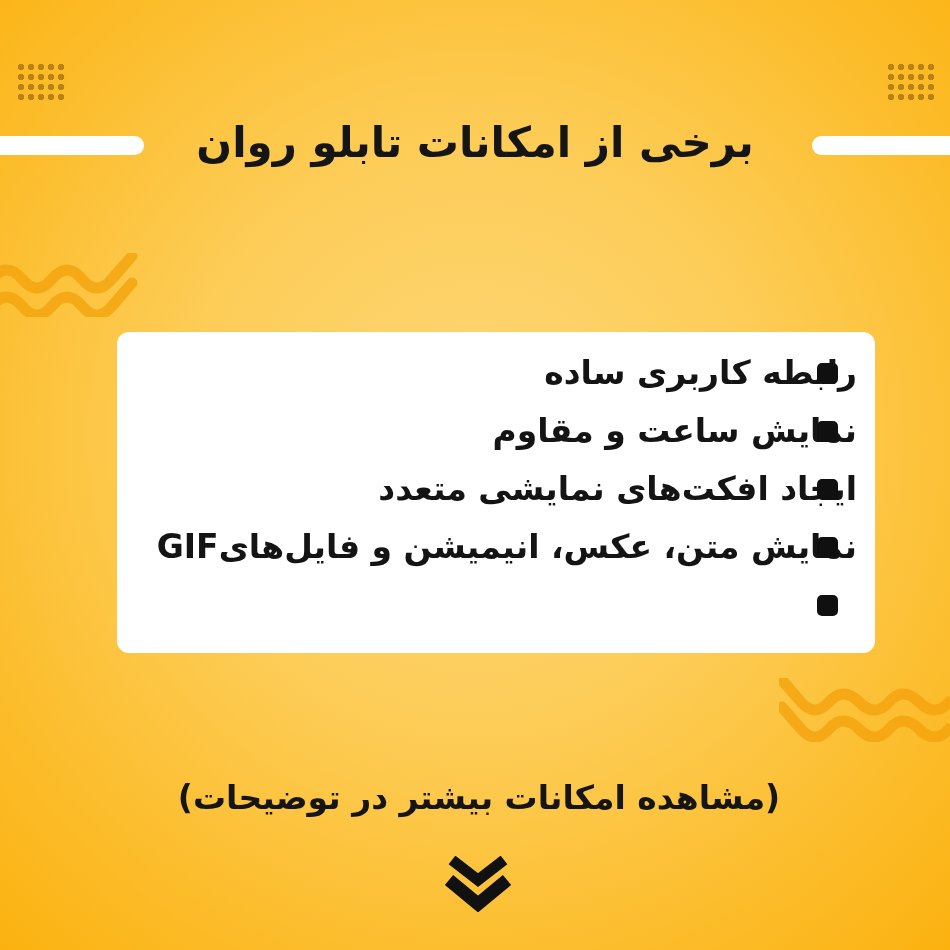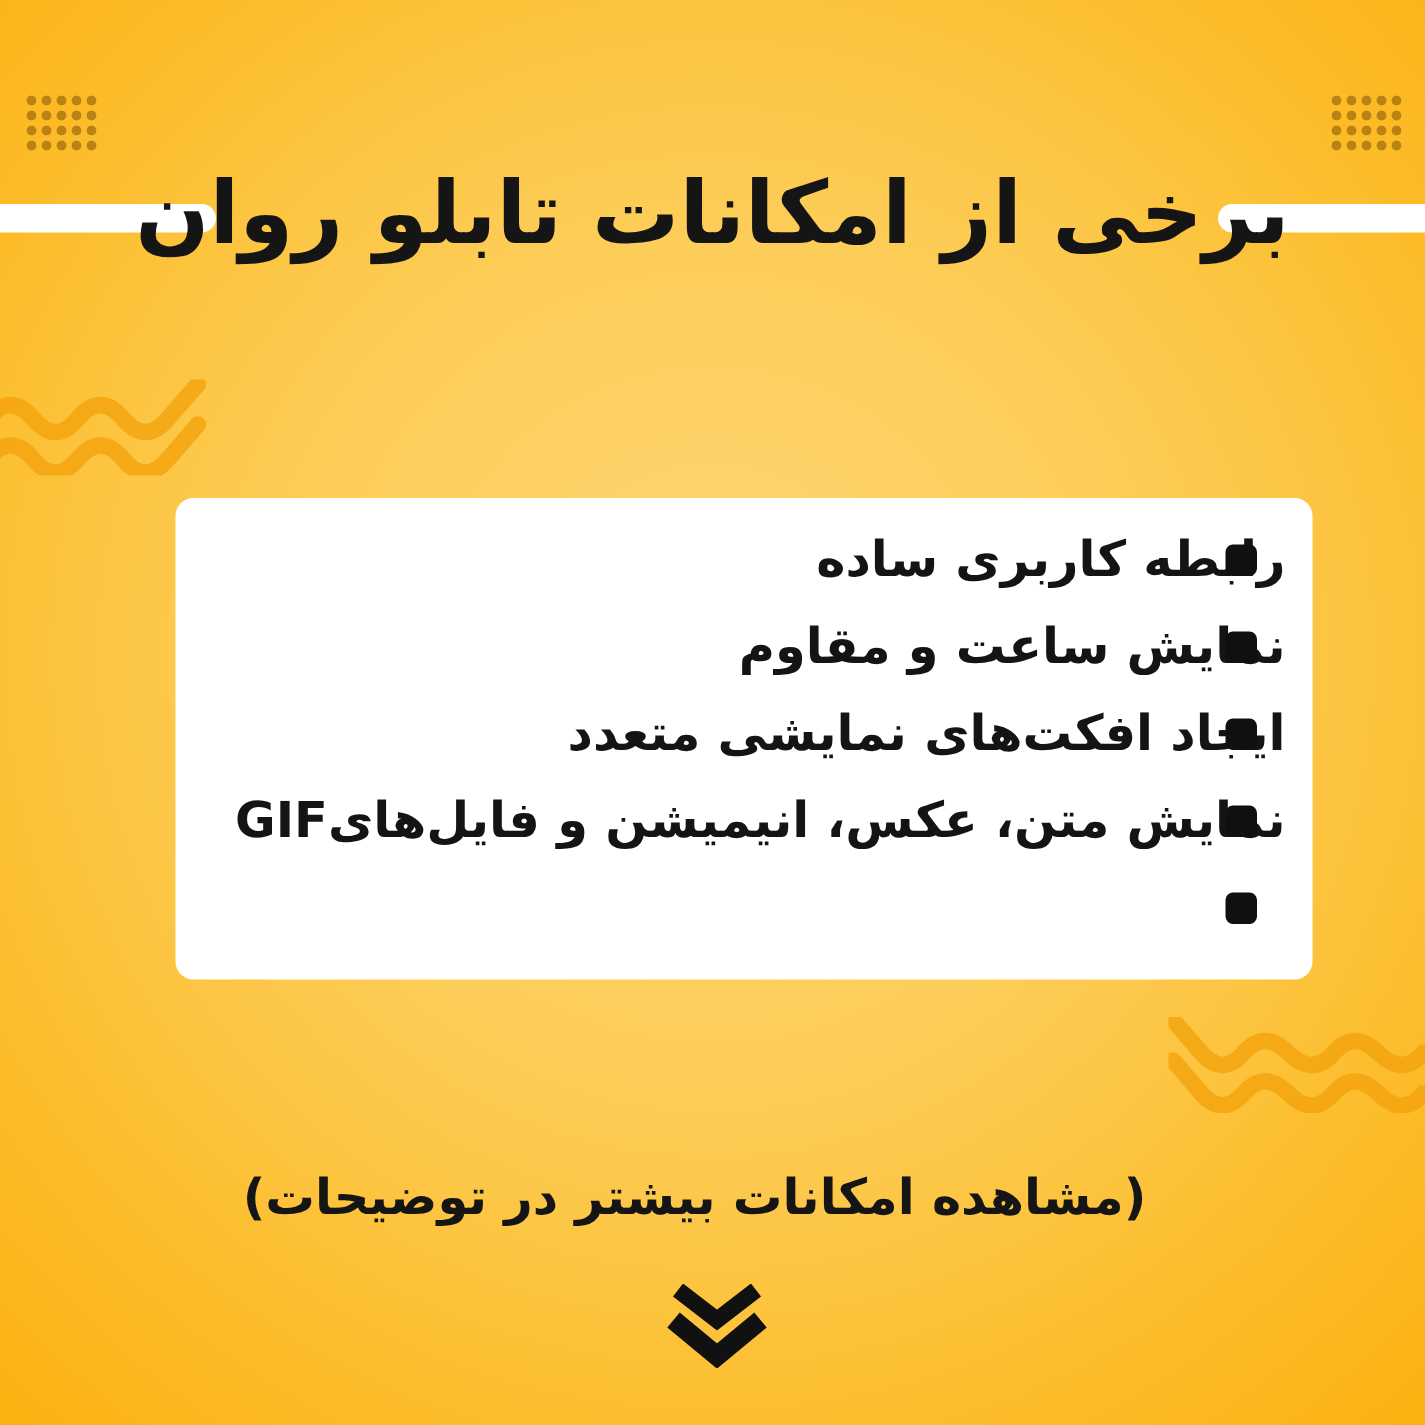--- a/index.html
+++ b/index.html
@@ -34,21 +34,21 @@
     background: #ffffff;
   }
   .bar-left  { left: 0; width: 144px; border-radius: 0 10px 10px 0; }
   .bar-right { right: 0; width: 138px; border-radius: 10px 0 0 10px; }
 
   .title {
     position: absolute;
     left: 0; top: 84px;
     width: 950px; height: 116px;
     display: flex; align-items: center; justify-content: center;
-    font-size: 58px;
+    font-size: 42px;
     font-weight: bold;
     color: #151515;
     white-space: nowrap;
     letter-spacing: 0;
   }
 
   .wave { position: absolute; }
   .wave-left  { left: 0;  top: 253px; }
   .wave-right { left: 779px; top: 678px; }
 
@@ -85,21 +85,21 @@
     display: flex; align-items: center; justify-content: center;
   }
   .bullet {
     width: 21px; height: 21px;
     background: #101010;
     border-radius: 5px;
   }
 
   .caption {
     position: absolute;
-    left: 0; top: 778px;
+    left: 16px; top: 778px;
     width: 926px;
     text-align: center;
     direction: rtl;
     font-size: 33px;
     font-weight: bold;
     color: #151515;
     white-space: nowrap;
   }
 
   .chevrons {

